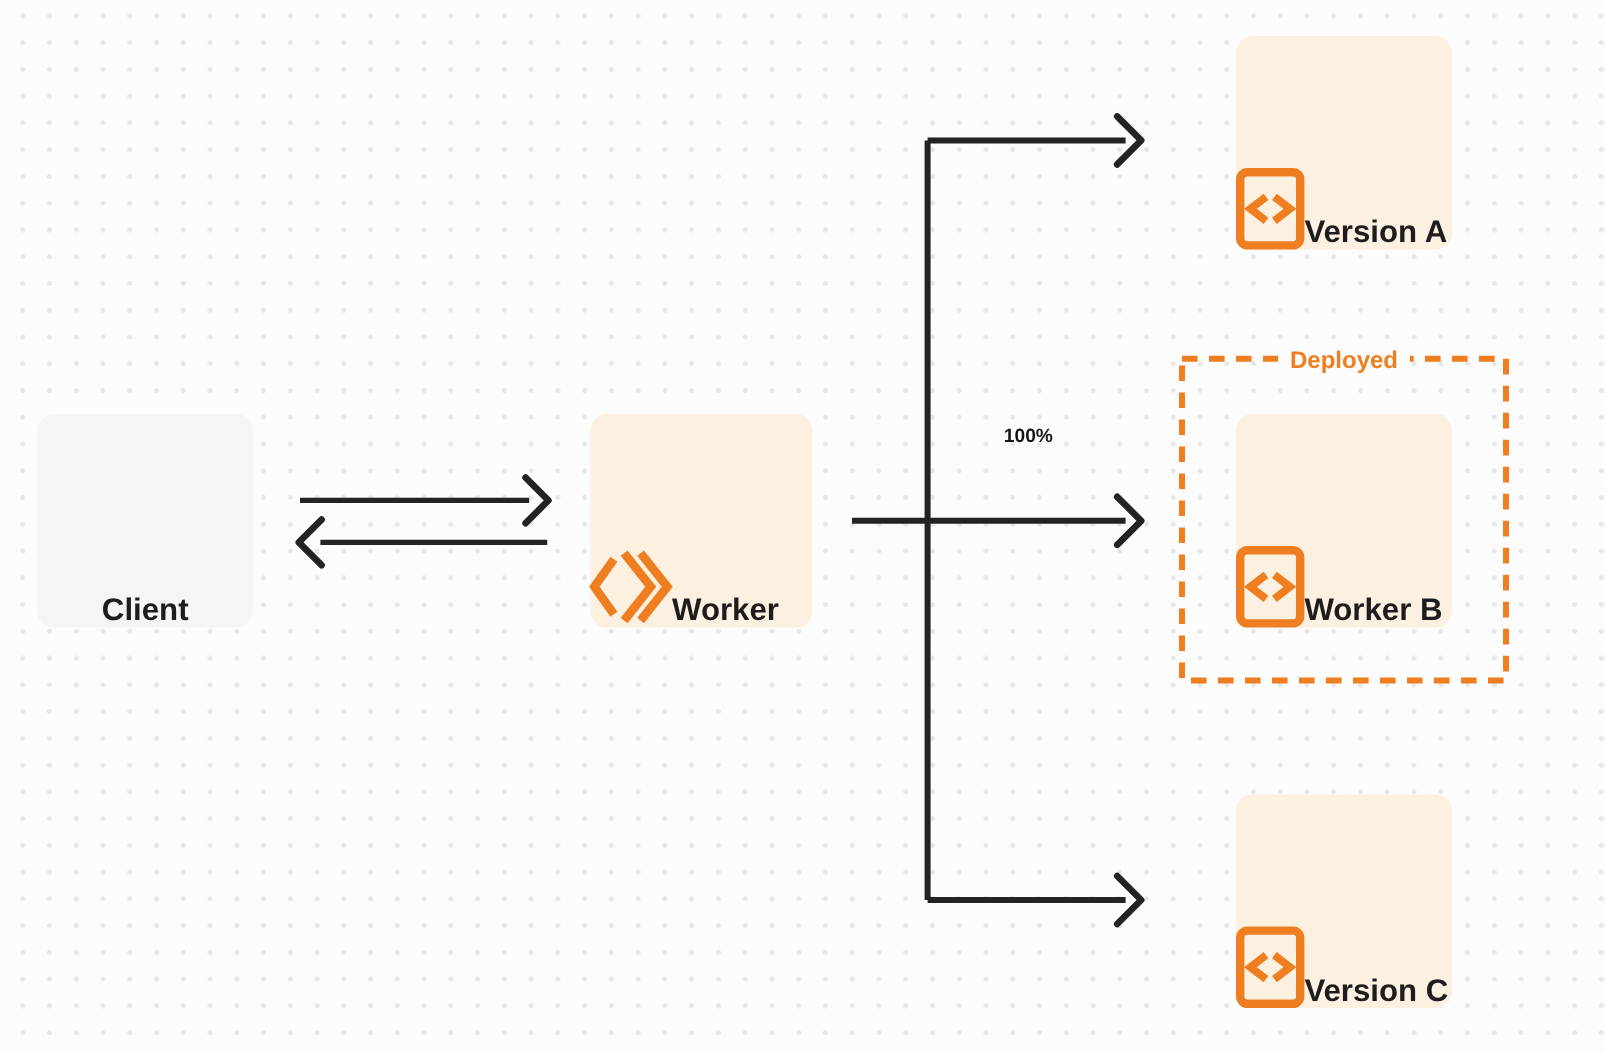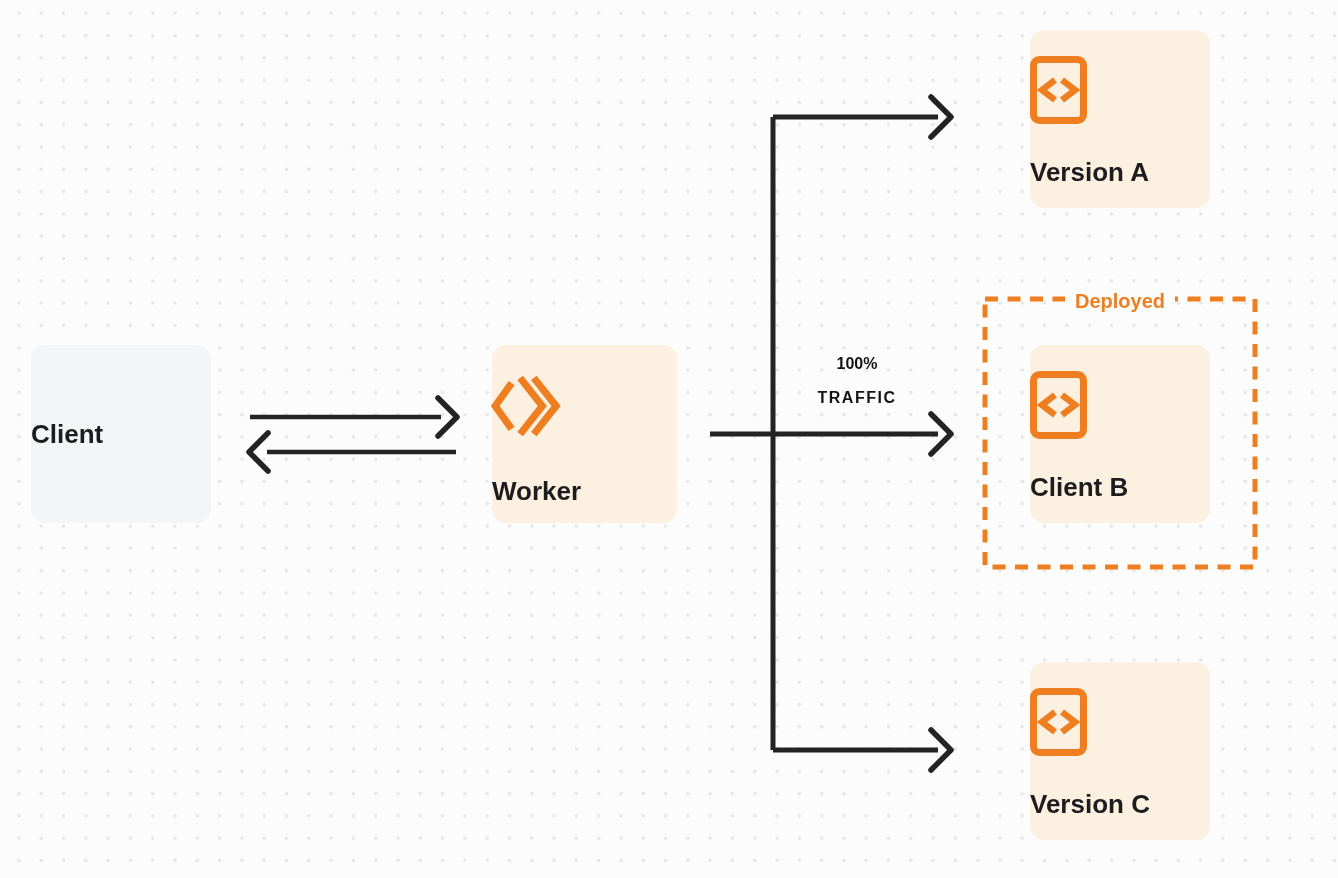--- a/index.html
+++ b/index.html
@@ -9,21 +9,21 @@
     overflow:hidden;
     background-color: var(--page-bg, #FCFCFC);
     background-image: radial-gradient(circle, var(--dot, #E7E7E7) 1.8px, transparent 2.1px);
     background-size: 22.3px 22.3px;
     background-position: 7.8px 2.1px;
     font-family: "Liberation Sans", sans-serif;
   }
   .node {
     position:absolute;
     border-radius:14px;
-    display:flex; flex-direction:column; align-items:flex-start;
+    display:flex; flex-direction:row; align-items:flex-end;
     box-sizing:border-box;
   }
   .node-label {
     font-weight:700; font-size:26px; line-height:30px;
     color: var(--label-text, #1D1D1F);
     white-space:nowrap;
   }
   .client  { left:31px;  top:345px; width:180px; height:178px; background: var(--node-bg-gray,#F4F5F6); justify-content:center; }
   .worker  { left:492px; top:345px; width:185px; height:178px; background: var(--node-bg-cream,#FCF0E1); padding-top:27px; }
   .worker .node-label { margin-top:36px; }
@@ -117,34 +117,33 @@
   </div>
 
   <div class="node version vb">
     <svg class="icon-svg" width="57" height="68" viewBox="0 0 57 68">
       <g class="orange-stroke">
         <rect x="3.5" y="3.5" width="50" height="61" rx="6" stroke-width="7"></rect>
         <path d="M 25 24 L 12 34 L 25 44" stroke-width="6.5"></path>
         <path d="M 32 24 L 45 34 L 32 44" stroke-width="6.5"></path>
       </g>
     </svg>
-    <div class="node-label">Client B</div>
+    <div class="node-label">Worker B</div>
   </div>
 
   <div class="node version vc">
     <svg class="icon-svg" width="57" height="68" viewBox="0 0 57 68">
       <g class="orange-stroke">
         <rect x="3.5" y="3.5" width="50" height="61" rx="6" stroke-width="7"></rect>
         <path d="M 25 24 L 12 34 L 25 44" stroke-width="6.5"></path>
         <path d="M 32 24 L 45 34 L 32 44" stroke-width="6.5"></path>
       </g>
     </svg>
     <div class="node-label">Version C</div>
   </div>
 
   <div class="traffic-label">
     <div class="l1">100%</div>
-    <div class="l2">TRAFFIC</div>
   </div>
 
   <div class="deployed-label">Deployed</div>
 
 </div>
 
 </body></html>

